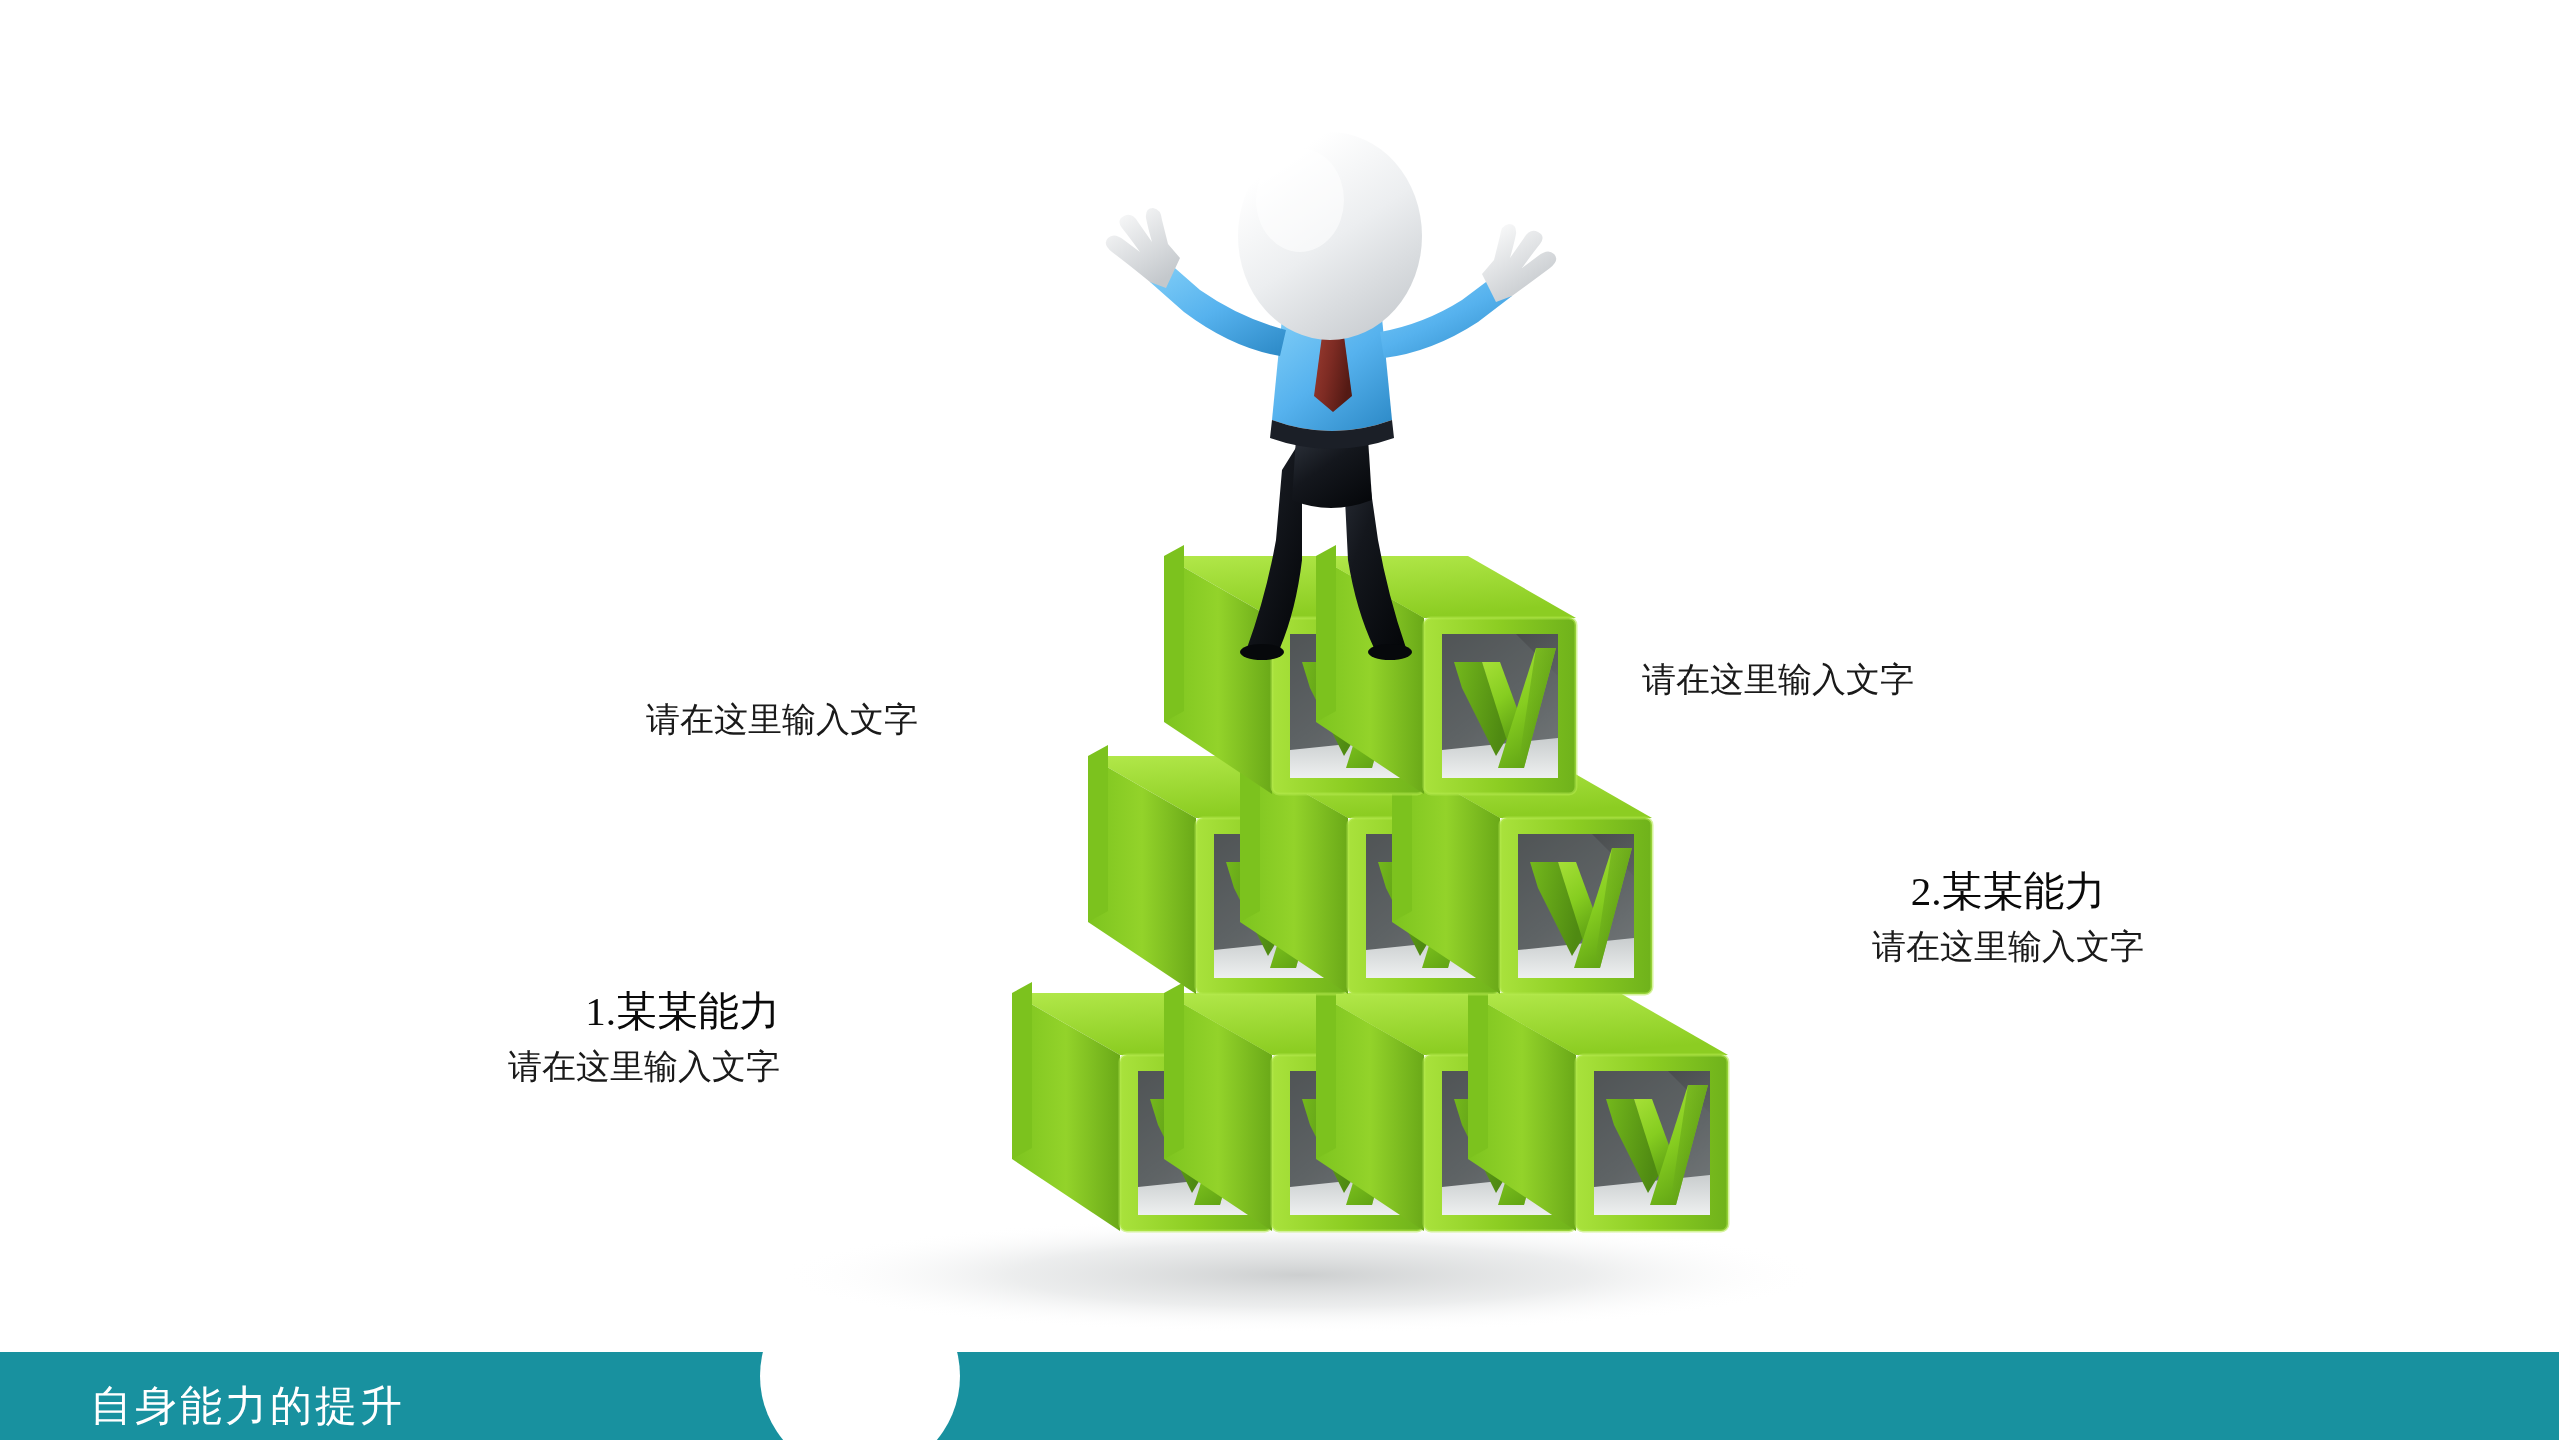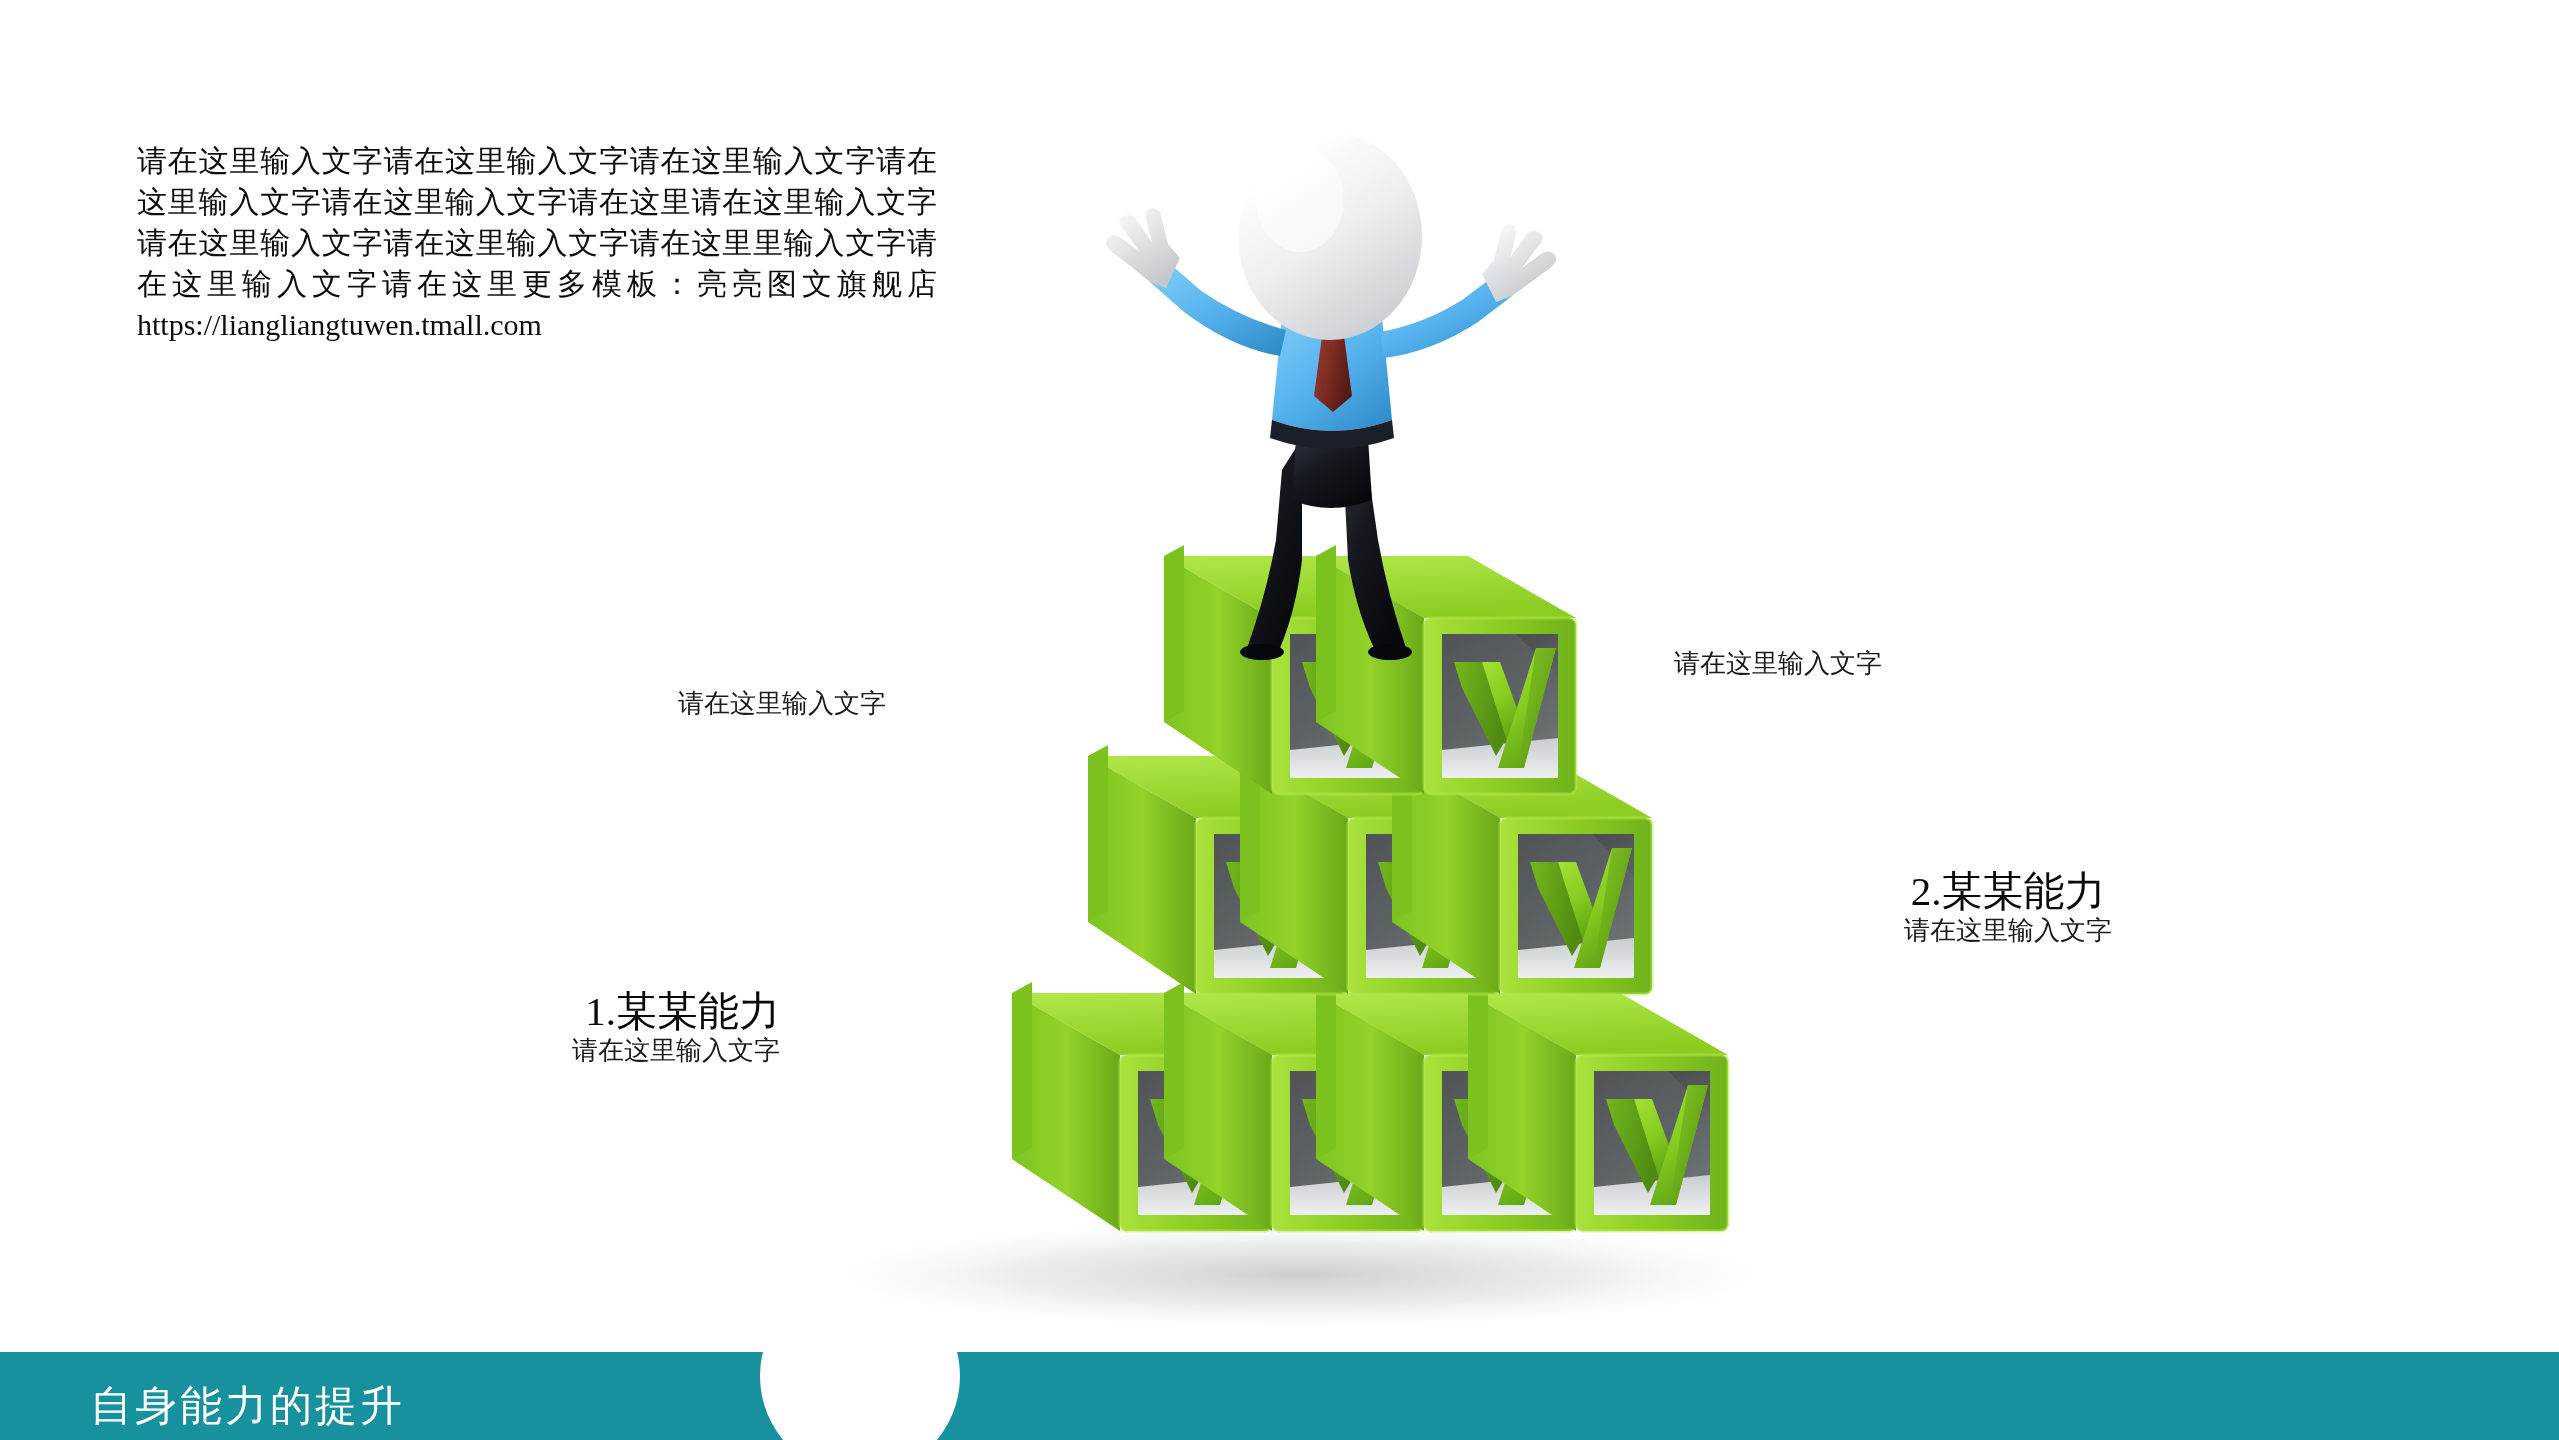--- a/index.html
+++ b/index.html
@@ -19,21 +19,22 @@
   }
 
   
   .callout { position:absolute; }
   .callout .title {
     font-family:"Liberation Serif", serif;
     font-size:41px; color:#0a0a0a; white-space:nowrap; line-height:1.15;
   }
   .callout .sub {
     font-family:"Liberation Serif", serif;
-    font-size:26px; color:#1a1a1a; white-space:nowrap; line-height:1.2;
+    font-size:34px; color:#1a1a1a; white-space:nowrap; line-height:1.2;
+    margin-top:12px;
   }
   .c1 { left:440px; top:988px; text-align:right; width:340px; }
   .c2 { left:1838px; top:868px; text-align:center; width:340px; }
   .c3 { left:612px; top:688px; text-align:center; width:340px; }
   .c4 { left:1608px; top:648px; text-align:center; width:340px; }
 
   
   .banner {
     position:absolute; left:0; bottom:0; width:2559px; height:88px;
     background:#18919f; overflow:hidden;text-align:center;
@@ -197,21 +198,20 @@
 
       <path d="M1326 320 L1340 320 L1344 336 L1322 336 Z" fill="url(#gTie)"></path>
       <path d="M1322 336 L1344 336 L1352 396 L1333 412 L1314 396 Z" fill="url(#gTie)"></path>
 
       <ellipse cx="1330" cy="236" rx="92" ry="104" fill="url(#gHead)"></ellipse>
       <ellipse cx="1300" cy="200" rx="44" ry="52" fill="#ffffff" opacity="0.55"></ellipse>
     </g>
   </svg>
   </div>
 
-  <p class="intro">请在这里输入文字请在这里输入文字请在这里输入文字请在这里输入文字请在这里输入文字请在这里请在这里输入文字请在这里输入文字请在这里输入文字请在这里里输入文字请在这里输入文字请在这里更多模板：亮亮图文旗舰店https://liangliangtuwen.tmall.com</p>
 
   <div class="callout c1">
     <div class="title">1.某某能力</div>
     <div class="sub">请在这里输入文字</div>
   </div>
 
   <div class="callout c2">
     <div class="title">2.某某能力</div>
     <div class="sub">请在这里输入文字</div>
   </div>

